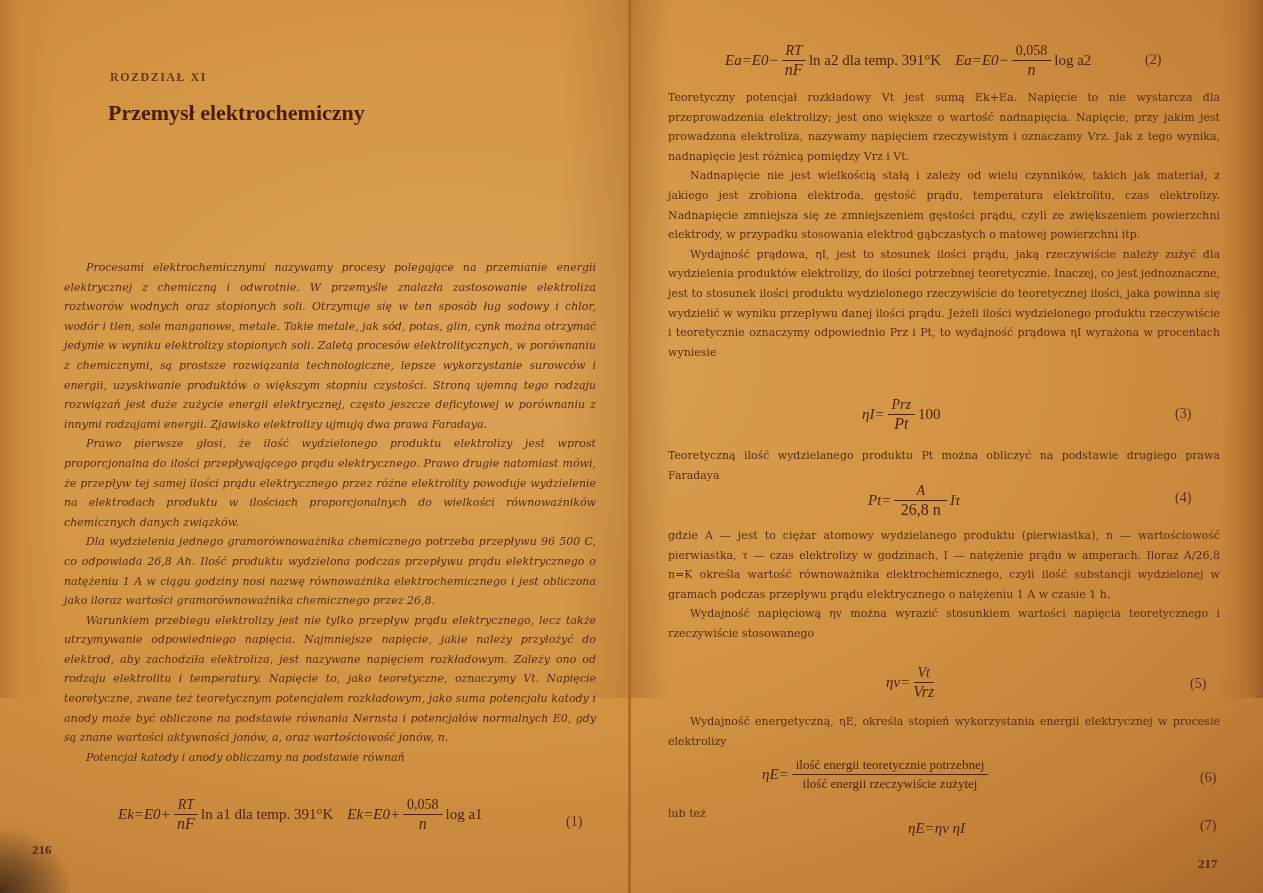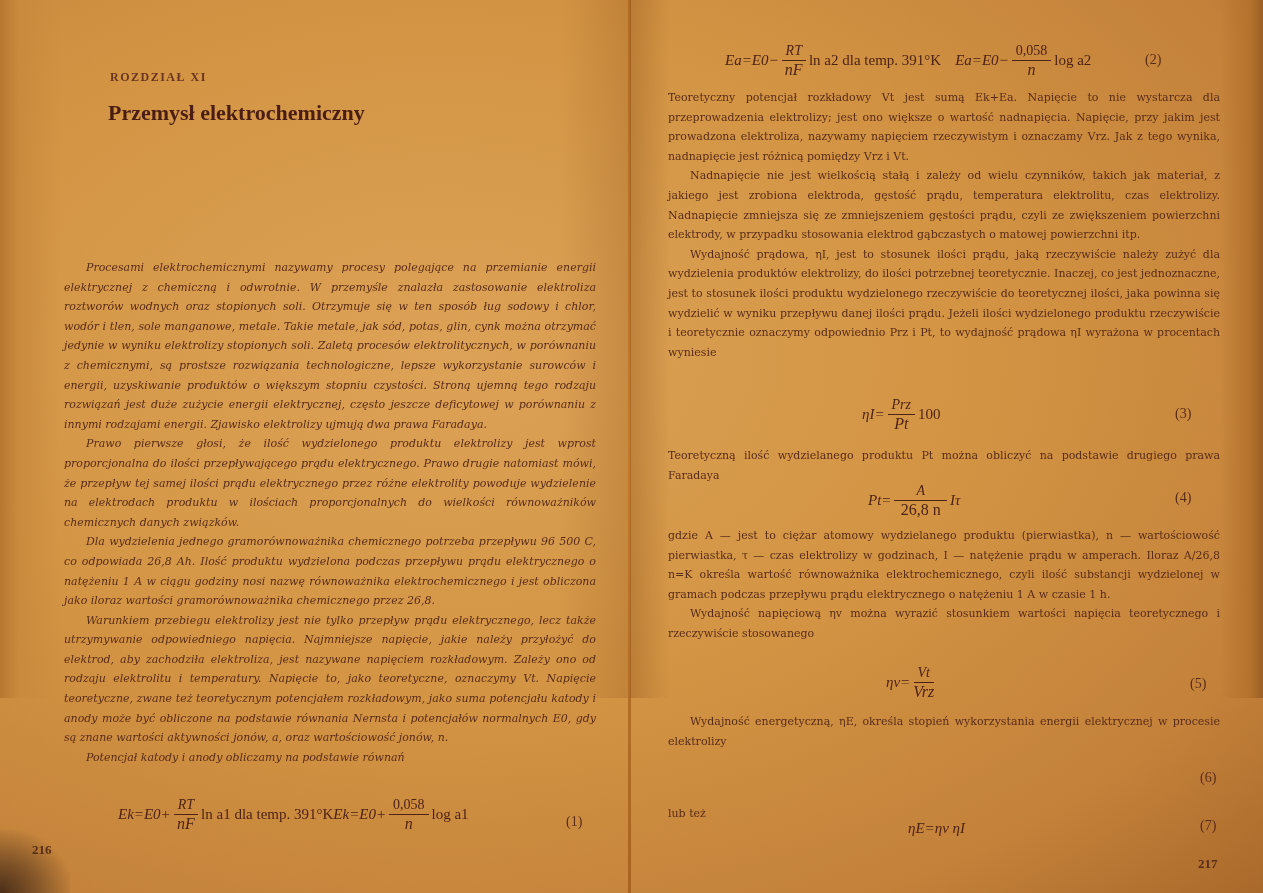--- a/index.html
+++ b/index.html
@@ -75,21 +75,21 @@
       <p>Warunkiem przebiegu elektrolizy jest nie tylko przepływ prądu elektrycznego, lecz także utrzymywanie odpowiedniego napięcia. Najmniejsze napięcie, jakie należy przyłożyć do elektrod, aby zachodziła elektroliza, jest nazywane napięciem rozkładowym. Zależy ono od rodzaju elektrolitu i temperatury. Napięcie to, jako teoretyczne, oznaczymy Vt. Napięcie teoretyczne, zwane też teoretycznym potencjałem rozkładowym, jako suma potencjału katody i anody może być obliczone na podstawie równania Nernsta i potencjałów normalnych E0, gdy są znane wartości aktywności jonów, a, oraz wartościowość jonów, n.</p>
       <p>Potencjał katody i anody obliczamy na podstawie równań</p>
     </div>
 
     <div class="formula" style="left:118px; top:796px;">
       <span class="it">Ek=E0+</span>
       <span class="frac">
         <span class="num it">RT</span>
         <span class="den it">nF</span>
       </span>
-      <span style="">ln a1 dla temp. 391°K</span>
+      <span style="margin-right:14px;">ln a1 dla temp. 391°K</span>
       <span class="it">Ek=E0+</span>
       <span class="frac">
         <span class="num">0,058</span>
         <span class="den it">n</span>
       </span>
       <span>log a1</span>
     </div>
     <div class="eqno" style="left:566px; top:814px;">(1)</div>
 
     <div class="pagenum" style="left:32px; top:842px;">216</div>
@@ -156,20 +156,27 @@
         <span class="num it">Vt</span>
         <span class="den it">Vrz</span>
       </span>
     </div>
     <div class="eqno" style="left:560px; top:676px;">(5)</div>
 
     <div class="text" style="top:712px;">
       <p>Wydajność energetyczną, ηE, określa stopień wykorzystania energii elektrycznej w procesie elektrolizy</p>
     </div>
 
+    <div class="formula" style="left:132px; top:756px;">
+      <span class="it">ηE=</span>
+      <span class="frac">
+        <span class="num" style="font-size:13px;">ilość energii teoretycznie potrzebnej</span>
+        <span class="den" style="font-size:13px;">ilość energii rzeczywiście zużytej</span>
+      </span>
+    </div>
     <div class="eqno" style="left:570px; top:770px;">(6)</div>
 
     <div class="text" style="top:804px;">
       <p class="noind">lub też</p>
     </div>
 
     <div class="formula" style="left:278px; top:820px;">
       <span class="it">ηE=ηv ηI</span>
     </div>
     <div class="eqno" style="left:570px; top:818px;">(7)</div>

